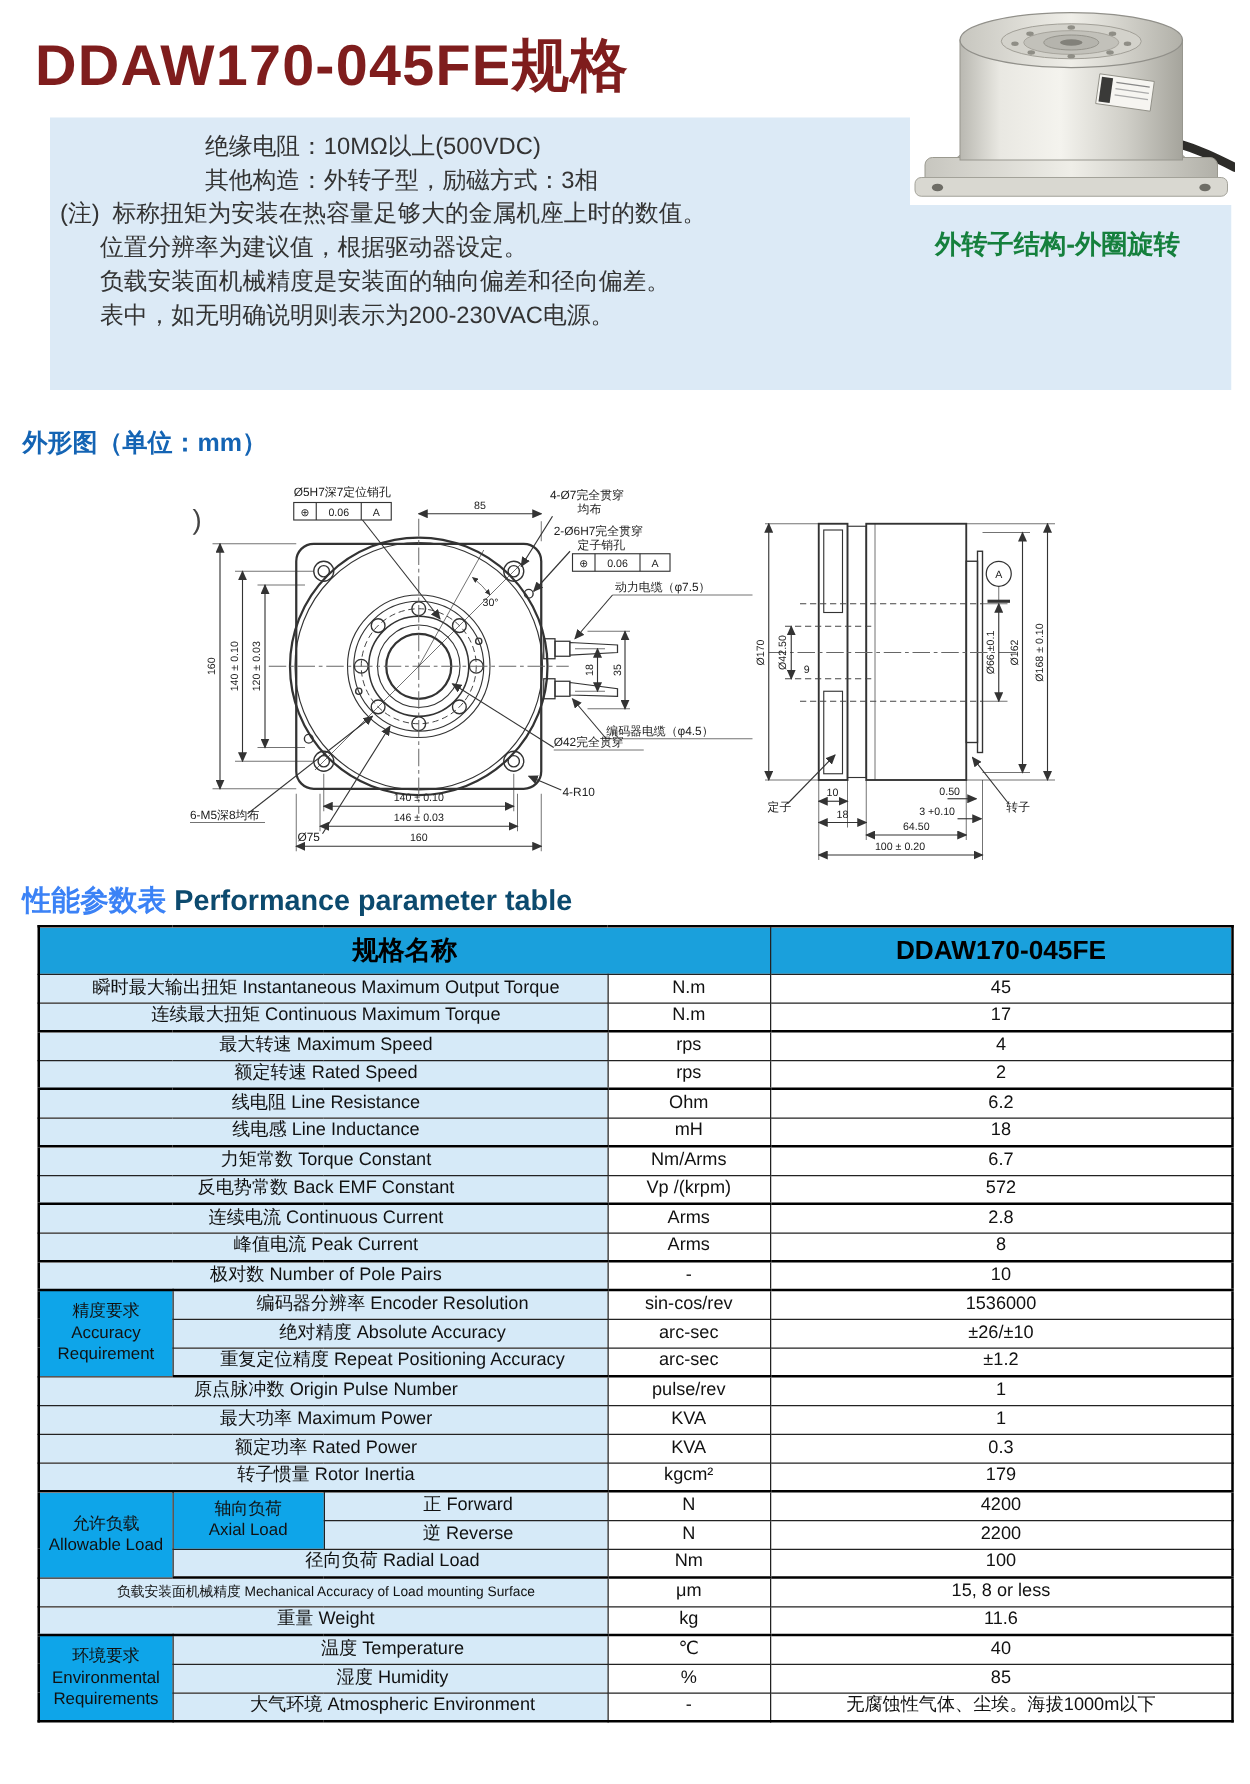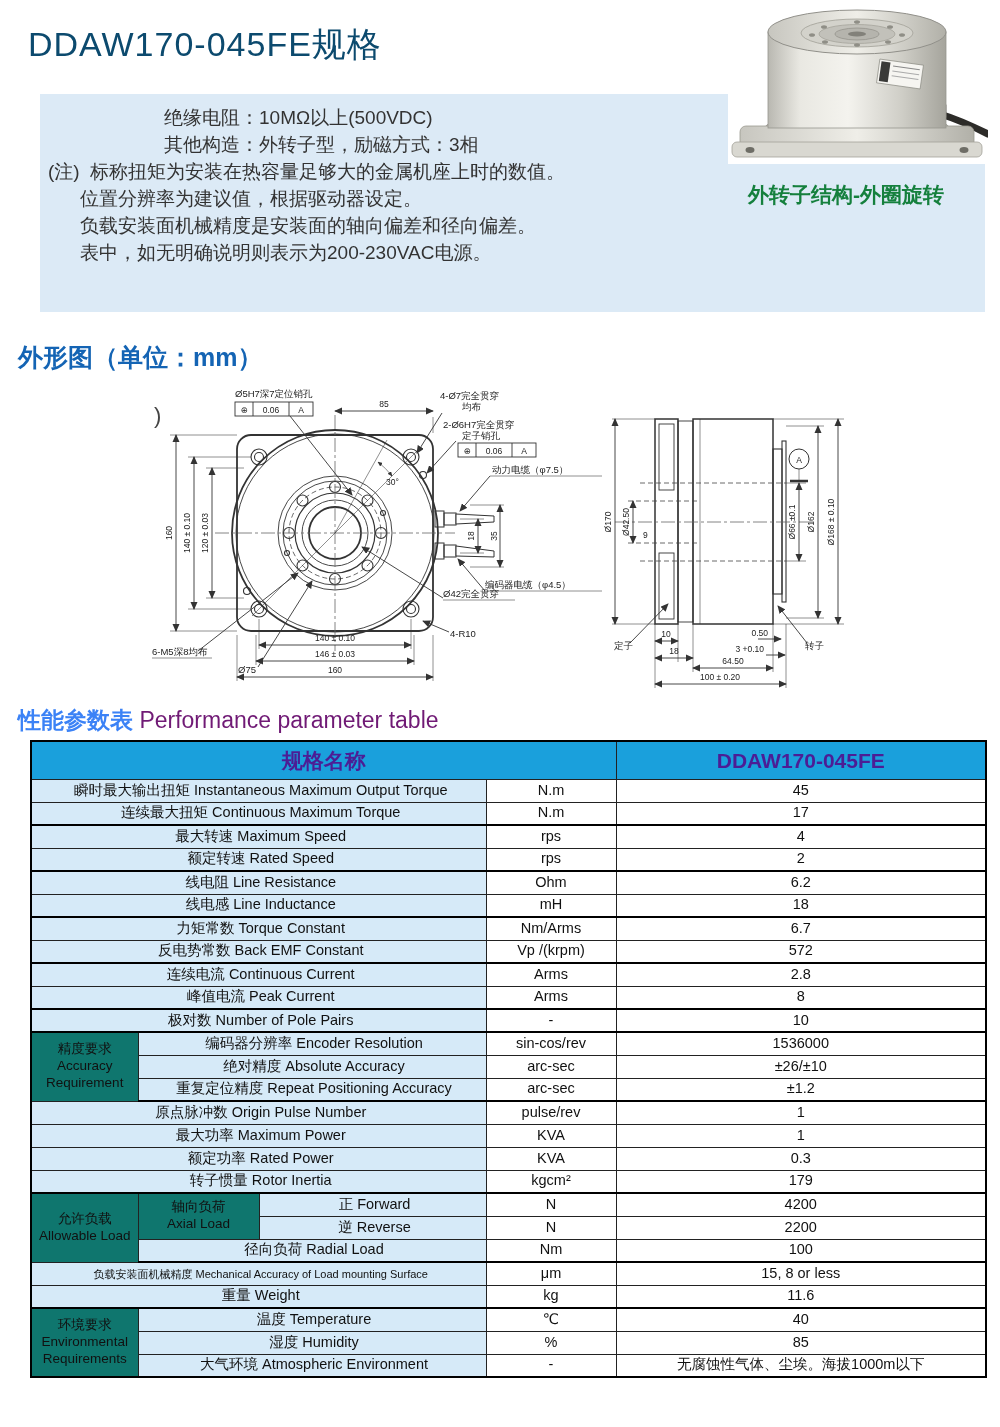--- a/index.html
+++ b/index.html
@@ -1,55 +1,55 @@
 <!DOCTYPE html>
 <html><head>
 <meta charset="utf-8">
 <style>
   *{margin:0;padding:0;box-sizing:border-box}
   body{width:1000px;height:1427px;position:relative;background:#fff;
        font-family:"Liberation Sans","DejaVu Sans",sans-serif;overflow:hidden;color:#222}
   .abs{position:absolute}
   
-  .main-title{left:28px;top:22px;font-size:34px;font-weight:400;color:#0c4a6e;letter-spacing:1px}
+  .main-title{left:28px;top:22px;font-size:46px;font-weight:700;color:#7f1d1d;letter-spacing:1px}
   .info-box{left:40px;top:94px;width:945px;height:218px;background:#DCEAF6}
   .info-inner{position:absolute;left:8px;top:10px;font-size:19px;color:#333;line-height:27px}
   .irow{display:flex}
   .ilabel{width:116px;flex:0 0 116px}
   .indent1{margin-left:116px}
   .nlabel{width:42px;flex:0 0 42px}
   .indent2{margin-left:32px}
   .photo{left:728px;top:2px;width:260px;height:162px;background:#fff}
   .photo-caption{left:700px;top:181px;width:292px;text-align:center;
                  font-size:21px;font-weight:bold;color:#15803d}
   
-  .sec-head{font-size:25px;font-weight:bold;color:#1464B4}
+  .sec-head{font-size:20px;font-weight:bold;color:#1464B4}
   .outline-head{left:18px;top:341px}
   .perf-head{left:18px;top:705px;font-size:23px}
   .perf-head .zh{font-weight:bold;color:#3b82f6}
-  .perf-head .en{font-weight:normal;color:#701a75}
+  .perf-head .en{font-weight:bold;color:#0c4a6e}
   
   .front-svg{left:140px;top:383px}
   .side-svg{left:600px;top:396px}
   .ol{fill:none;stroke:#333}
   .dl{stroke:#333;stroke-width:0.9;fill:none}
   .xl{stroke:#333;stroke-width:0.55;fill:none}
   .cl{stroke:#666;stroke-width:0.8;fill:none;stroke-dasharray:14 3 3 3}
   .dsh{stroke:#444;stroke-width:0.8;fill:none;stroke-dasharray:5 3}
   .dt{font-size:8.5px;fill:#222}
   .ct{font-size:9.5px;fill:#222}
   .paren{font-size:22px;fill:#444}
   
   .perf-table-wrap{left:30px;top:740px}
   table{border-collapse:collapse;width:955px;table-layout:fixed;border:2px solid #000}
   td{border:1px solid #222;height:23px;font-size:14.5px;color:#111;padding:0 4px;
      text-align:center;line-height:1.1;overflow:hidden;white-space:nowrap}
-  thead td{background:#1AA0DC;color:#4c1d95;font-size:21px;font-weight:bold;height:38px;border:1px solid #222}
+  thead td{background:#1AA0DC;color:#000000;font-size:21px;font-weight:bold;height:38px;border:1px solid #222}
   td.lab{text-align:center;background:#D6EAF8;padding-left:8px}
-  td.grp{background:#0f766e;text-align:center;white-space:pre-line;font-size:13.5px;line-height:1.25}
+  td.grp{background:#0ea5e9;text-align:center;white-space:pre-line;font-size:13.5px;line-height:1.25}
   td.sm{font-size:11px}
   tr.thick td{border-bottom:2.5px solid #000}
 </style>
 </head>
 <body>
 
 <div class="abs main-title">DDAW170-045FE规格</div>
 
 <div class="abs info-box">
   <div class="info-inner">

